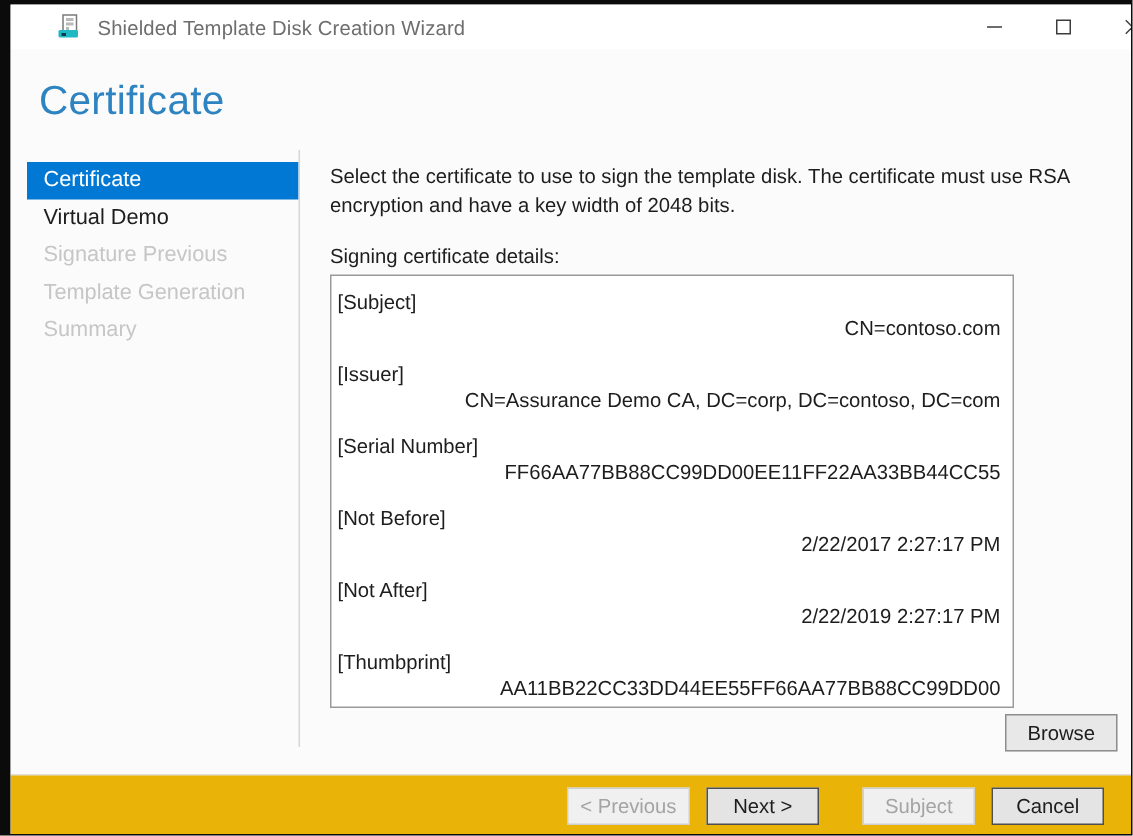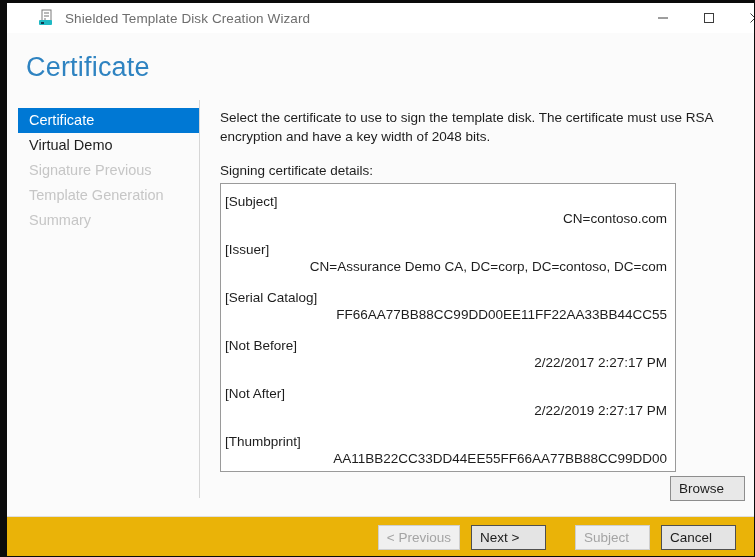--- a/index.html
+++ b/index.html
@@ -183,20 +183,21 @@
   .btn {
     box-sizing: border-box;
     height: 25px;
     min-width: 75px;
     background: #e8e8e8;
     border: 1px solid #adadad;
     color: #1d1d1d;
     font-family: "Liberation Sans", sans-serif;
     font-size: 13.5px;
     line-height: 23px;
+    text-align: center;
     padding: 0 8px;
     white-space: nowrap;
     cursor: default;
   }
   .btn.default {
     border: 1px solid #4f4f4f;
     background: #e4e4e4;
   }
   .btn.disabled {
     color: #a4a4a4;
@@ -271,21 +272,21 @@
       <div class="details-box">
         <div class="det-group">
           <div class="det-key">[Subject]</div>
           <div class="det-val">CN=contoso.com</div>
         </div>
         <div class="det-group">
           <div class="det-key">[Issuer]</div>
           <div class="det-val">CN=Assurance Demo CA, DC=corp, DC=contoso, DC=com</div>
         </div>
         <div class="det-group">
-          <div class="det-key">[Serial Catalog]</div>
+          <div class="det-key">[Serial Number]</div>
           <div class="det-val">FF66AA77BB88CC99DD00EE11FF22AA33BB44CC55</div>
         </div>
         <div class="det-group">
           <div class="det-key">[Not Before]</div>
           <div class="det-val">2/22/2017 2:27:17 PM</div>
         </div>
         <div class="det-group">
           <div class="det-key">[Not After]</div>
           <div class="det-val">2/22/2019 2:27:17 PM</div>
         </div>

